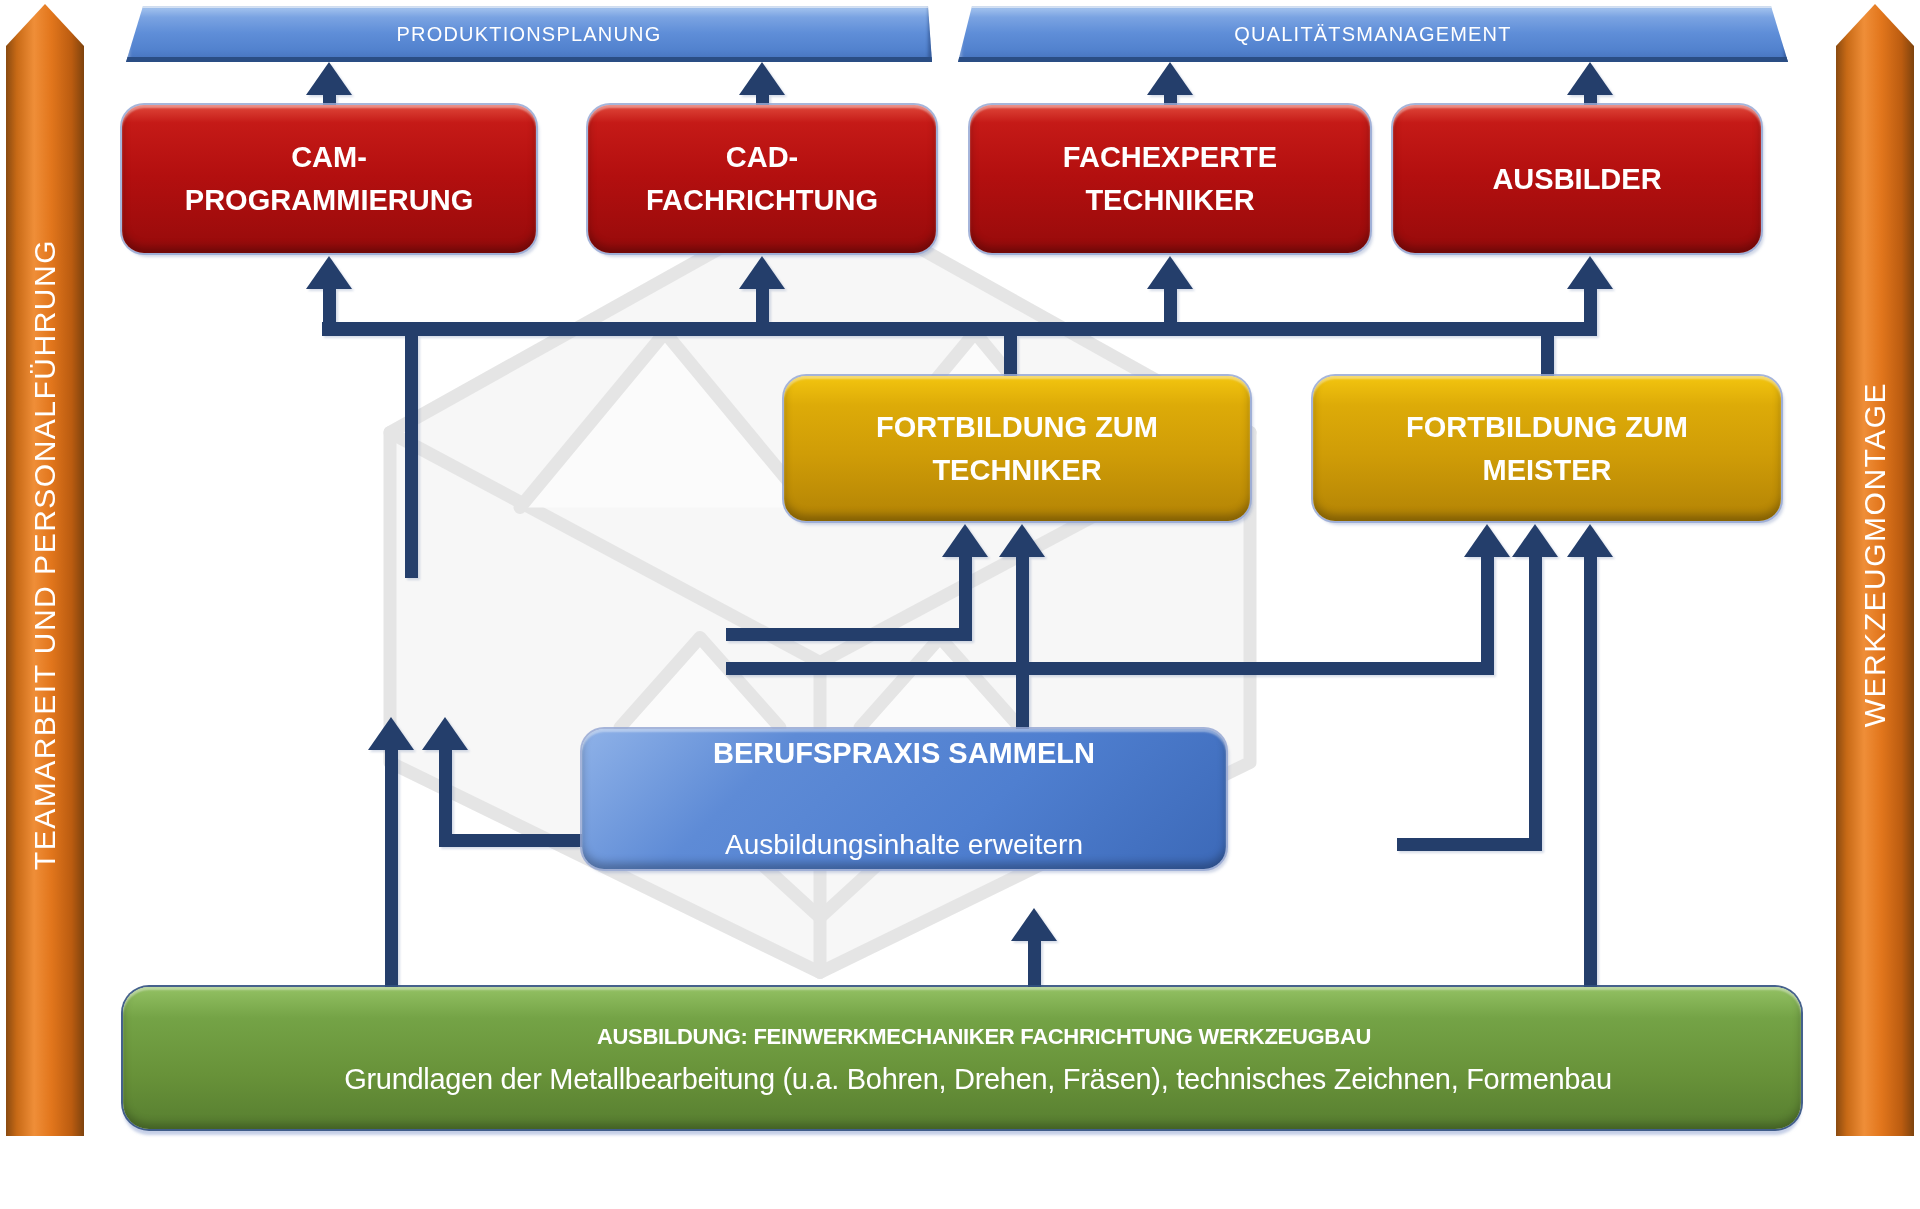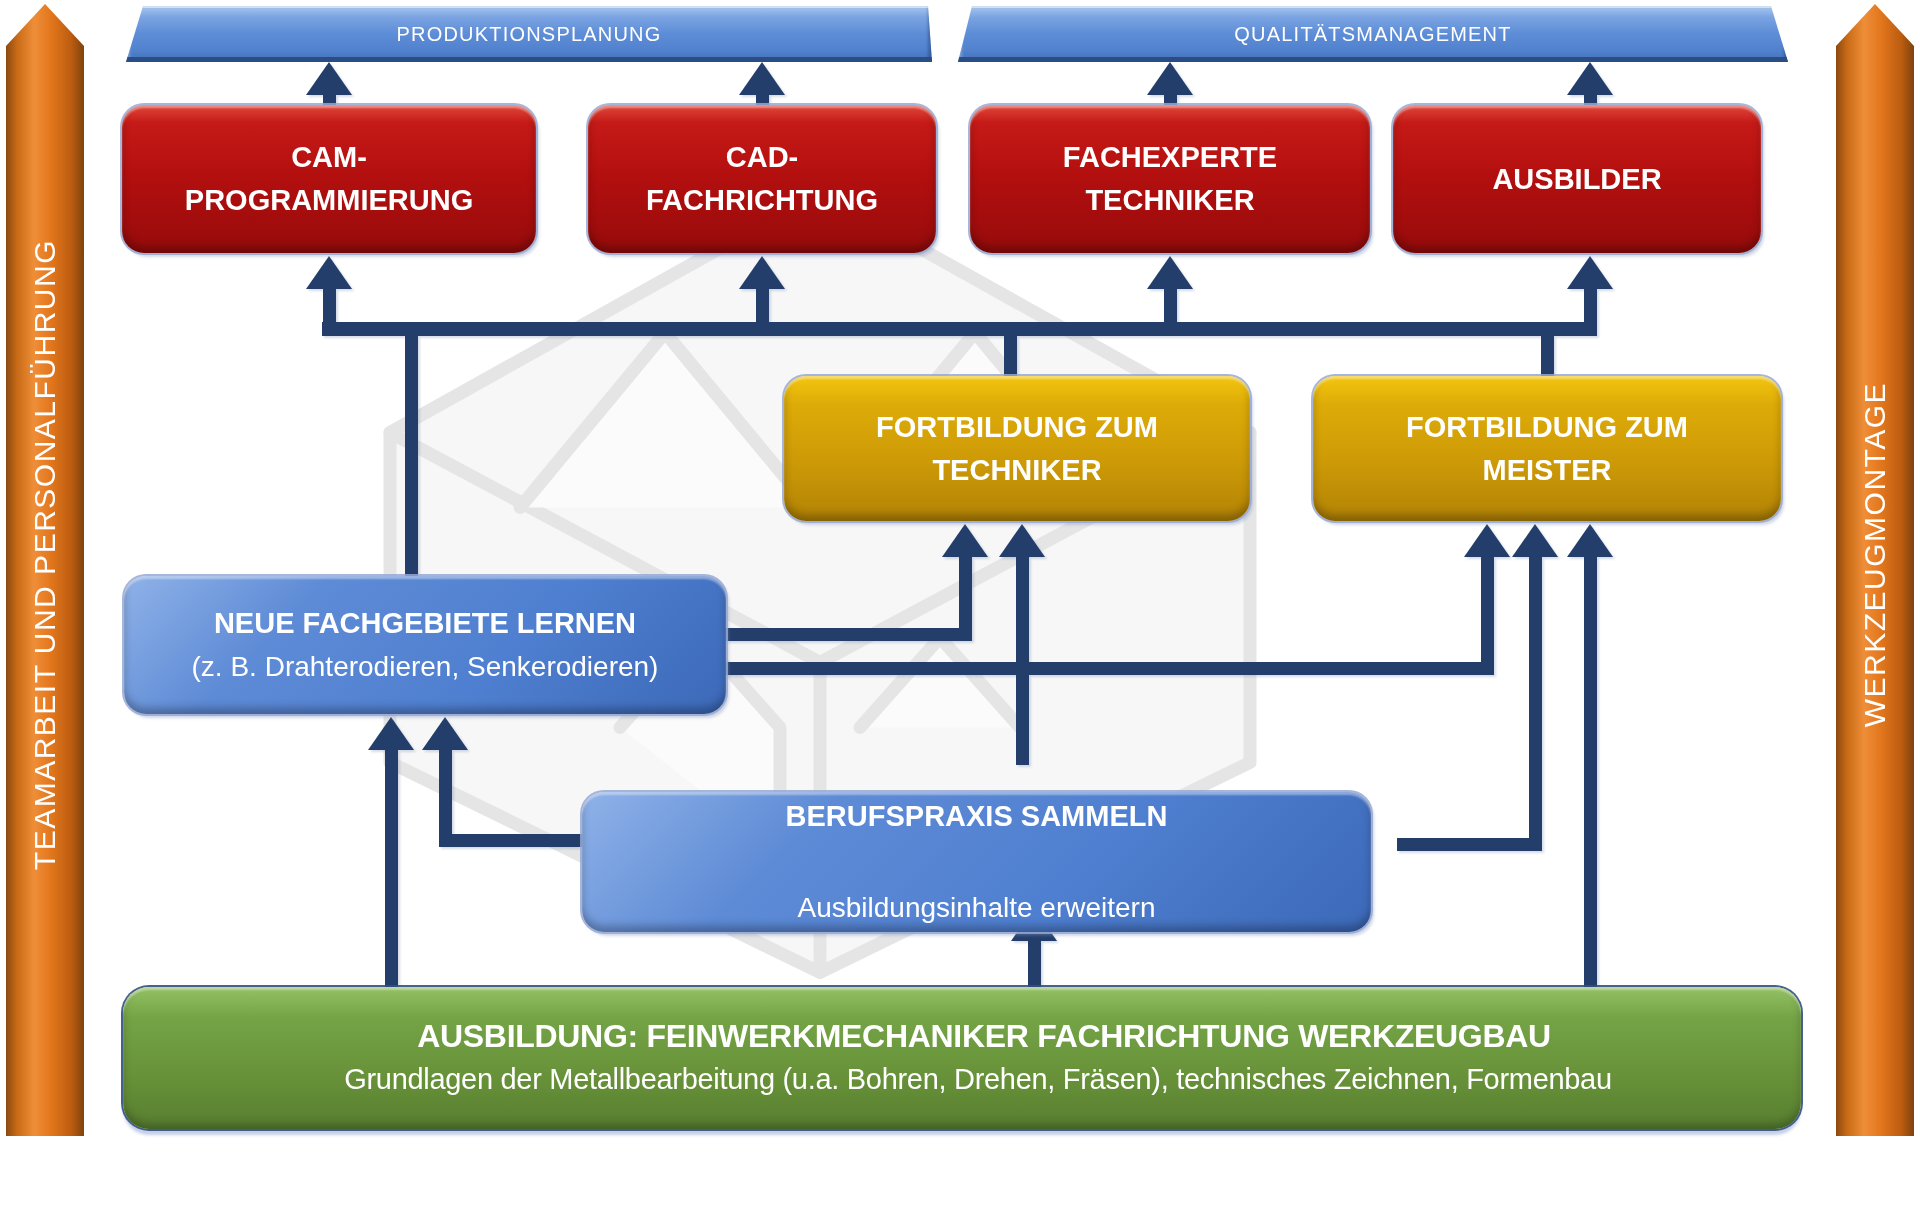--- a/index.html
+++ b/index.html
@@ -23,21 +23,21 @@
                    inset 0 3px 2px rgba(255,255,255,.40),inset 0 -6px 8px rgba(0,0,0,.28);}
   .node .l1{font-weight:bold;font-size:29px;line-height:43px;}
   .node .l2{font-weight:bold;font-size:29px;line-height:43px;}
   .red{background:linear-gradient(180deg,#e0483a 0%,#c51a17 12%,#b30f0f 48%,#970b0b 100%);}
   .gold{background:linear-gradient(180deg,#f3c50f 0%,#ddab08 20%,#cf9c07 55%,#b38305 100%);}
   .bluebox{background:linear-gradient(135deg,#8fb2e8 0%,#5e8bd6 28%,#4f7fd0 62%,#3c69b8 100%);}
   .bluebox .l2{font-weight:normal;font-size:28px;}
   .green{background:linear-gradient(180deg,#93c163 0%,#74a346 22%,#689239 62%,#577e30 100%);
          box-shadow:0 0 0 2px rgba(49,80,127,.9),0 6px 3px rgba(150,168,212,.55),
                     inset 0 3px 2px rgba(255,255,255,.40),inset 0 -5px 8px rgba(0,0,0,.25);}
-  .green .l1{font-size:32px;letter-spacing:-.3px;margin-left:44px;}
+  .green .l1{font-size:22px;letter-spacing:-.3px;margin-left:44px;}
   .green .l2{font-weight:normal;font-size:29px;letter-spacing:-.3px;margin-left:32px;}
 
   
   .banner{position:absolute;top:6px;height:56px;z-index:2;display:flex;align-items:center;
           justify-content:center;color:#fff;font-size:20px;letter-spacing:1.2px;
           background:linear-gradient(180deg,#aac8f0 0%,#7aa3e2 20%,#5f8ed8 48%,#5282ce 78%,#4470ba 100%);
           box-shadow:inset 0 -5px 0 #2a4d84,inset 0 2px 0 rgba(255,255,255,.55),
                      inset -4px 0 3px rgba(30,60,110,.45),inset 4px 0 3px rgba(255,255,255,.25);}
   .banner.bl{left:126px;width:806px;clip-path:polygon(17px 0,calc(100% - 4px) 0,100% 100%,0 100%);}
   .banner.br{left:958px;width:830px;clip-path:polygon(14px 0,calc(100% - 17px) 0,100% 100%,0 100%);}
@@ -151,25 +151,21 @@
 
   <div class="node gold" style="left:784px;top:376px;width:466px;height:145px;">
     <span class="l1">FORTBILDUNG ZUM</span>
     <span class="l2">TECHNIKER</span>
   </div>
   <div class="node gold" style="left:1313px;top:376px;width:468px;height:145px;">
     <span class="l1">FORTBILDUNG ZUM</span>
     <span class="l2">MEISTER</span>
   </div>
 
-  <div class="node bluebox" style="left:124px;top:576px;width:602px;height:138px;">
-    <span class="l1">NEUE FACHGEBIETE LERNEN</span>
-    <span class="l2">(z. B. Drahterodieren, Senkerodieren)</span>
-  </div>
-  <div class="node bluebox" style="left:582px;top:792px;width:789px;height:140px;gap:48px;">
+  <div class="node bluebox" style="left:582px;top:729px;width:644px;height:140px;gap:48px;">
     <span class="l1">BERUFSPRAXIS SAMMELN</span>
     <span class="l2">Ausbildungsinhalte erweitern</span>
   </div>
 
   <div class="node green" style="left:123px;top:987px;width:1678px;height:142px;border-radius:26px;">
     <span class="l1">AUSBILDUNG: FEINWERKMECHANIKER FACHRICHTUNG WERKZEUGBAU</span>
     <span class="l2">Grundlagen der Metallbearbeitung (u.a. Bohren, Drehen, Fräsen), technisches Zeichnen, Formenbau</span>
   </div>
 
   <div class="rail left">

